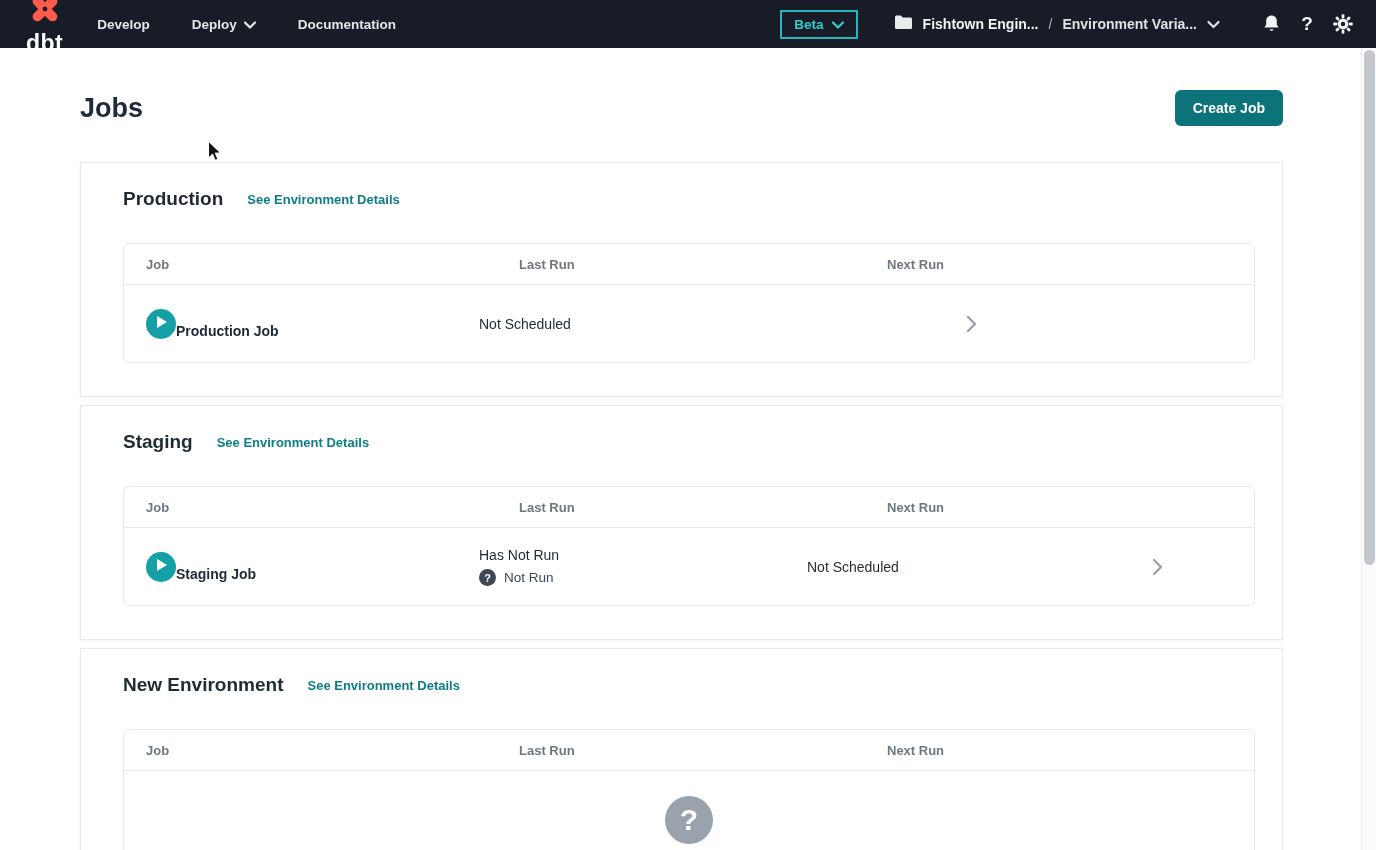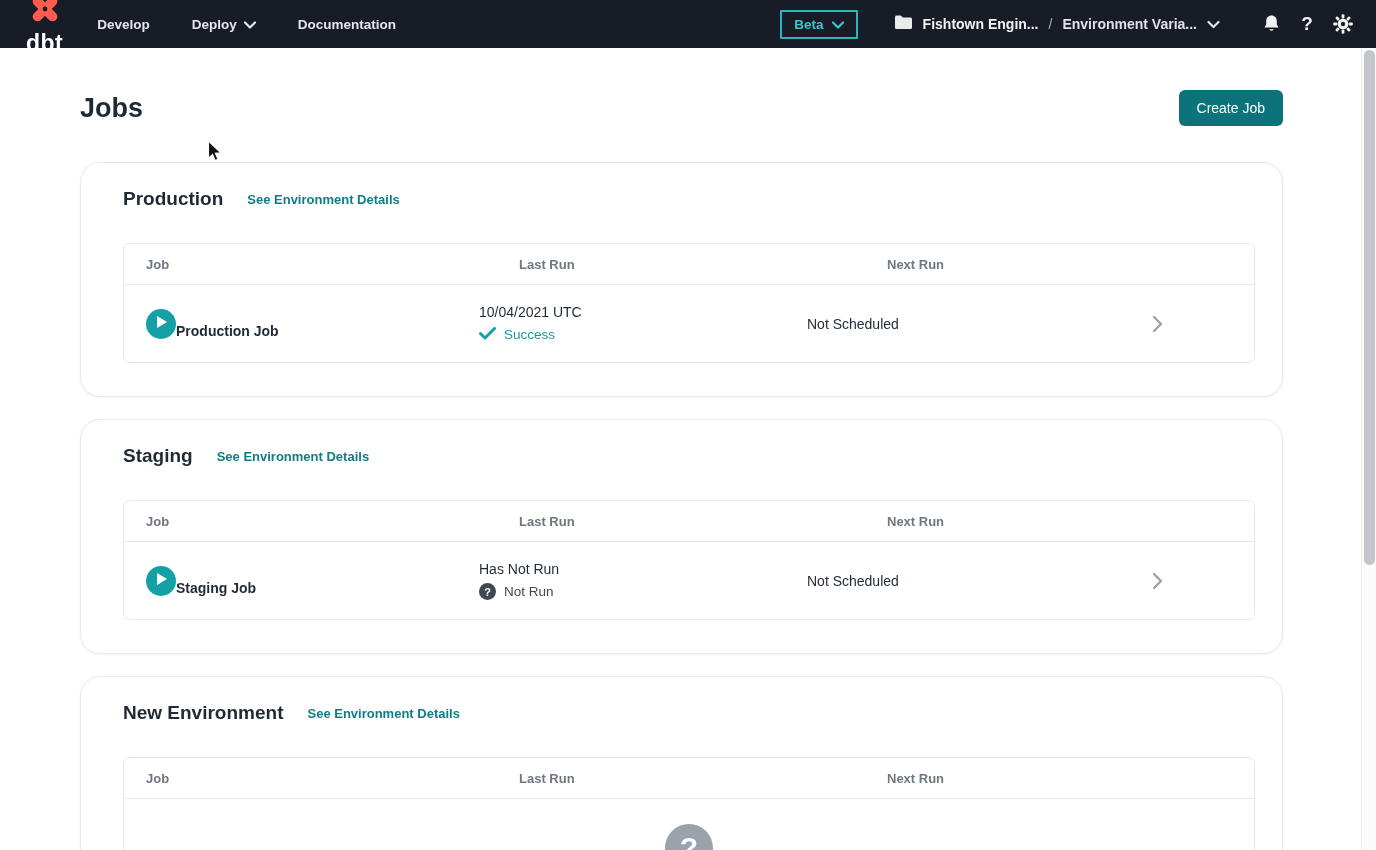--- a/index.html
+++ b/index.html
@@ -23,28 +23,28 @@
   .crumb-page { font-size:14px; font-weight:600; color:#dfe2e6; }
   .top-icon { width:26px; height:26px; display:flex; align-items:center; justify-content:center;
               margin-left:10px; cursor:pointer; }
   .q-glyph { font-size:19px; font-weight:700; color:#f2f3f5; }
 
   
   .content { padding:0 93px 0 80px; }
   .page-head { display:flex; align-items:center; justify-content:space-between;
                margin-top:42px; margin-bottom:36px; }
   .page-title { font-size:27px; font-weight:700; color:#1f2a37; }
-  .create-btn { background:var(--button-teal,#0d737b); color:#fff; font-size:14px; font-weight:400;
+  .create-btn { background:var(--button-teal,#0d737b); color:#fff; font-size:14px; font-weight:700;
                 border:none; border-radius:6px; padding:10px 18px; cursor:pointer;
                 font-family:"Liberation Sans", sans-serif; }
 
   
-  .card { border:1px solid #e6e8ea; border-radius:20px; background:#fff;
+  .card { border:1px solid #e6e8ea; border-radius:0; background:#fff;
           box-shadow:0 1px 3px rgba(25,35,50,.05); padding:25px 27px 33px 42px;
-          margin-bottom:22px; }
+          margin-bottom:8px; }
   .card-head { display:flex; align-items:center; gap:24px; }
   .card-title { font-size:19px; font-weight:700; color:#1f2a37; }
   .details-link { font-size:13px; font-weight:700; color:var(--accent-teal,#0e7d87);
                   text-decoration:none; cursor:pointer; }
   .job-table { margin-top:33px; border:1px solid #e6e8ea; border-radius:6px; overflow:hidden; }
   .t-row { display:grid; grid-template-columns:333px 328px 1fr 44px;
            align-items:center; padding:0 75px 0 22px; }
   .t-header { height:40px;gap:40px; }
   .t-header span { font-size:13px; font-weight:600; color:#6f7780; }
   .t-body { height:78px; border-top:1px solid #e6e8ea; cursor:pointer; }
@@ -188,31 +188,20 @@
       <div class="t-row t-body">
         <div class="job-cell">
           <div class="play-btn">
             <span>
               <svg width="13" height="14" viewBox="0 0 13 14">
                   <polygon points="2,1 12,7 2,13" fill="#fff"></polygon>
                 </svg>
             </span>
           </div>
           <span class="job-name">Production Job</span>
-        </div>
-        <div>
-          <div class="lastrun-line1">10/04/2021 UTC</div>
-          <div class="status-line">
-            <span>
-              <svg width="17" height="13" viewBox="0 0 17 13">
-                  <polyline points="1.5,6.5 6,11 15.5,1.5" fill="none" stroke="#14a0a5" stroke-width="3" stroke-linecap="round" stroke-linejoin="round"></polyline>
-                </svg>
-            </span>
-            <span class="status-success">Success</span>
-          </div>
         </div>
         <span class="nextrun">Not Scheduled</span>
         <span class="row-chevron">
           <svg width="11" height="18" viewBox="0 0 11 18">
               <polyline points="2,2 9,9 2,16" fill="none" stroke="#9aa1a9" stroke-width="2.4" stroke-linecap="round" stroke-linejoin="round"></polyline>
             </svg>
         </span>
       </div>
     </div>
   </section>

